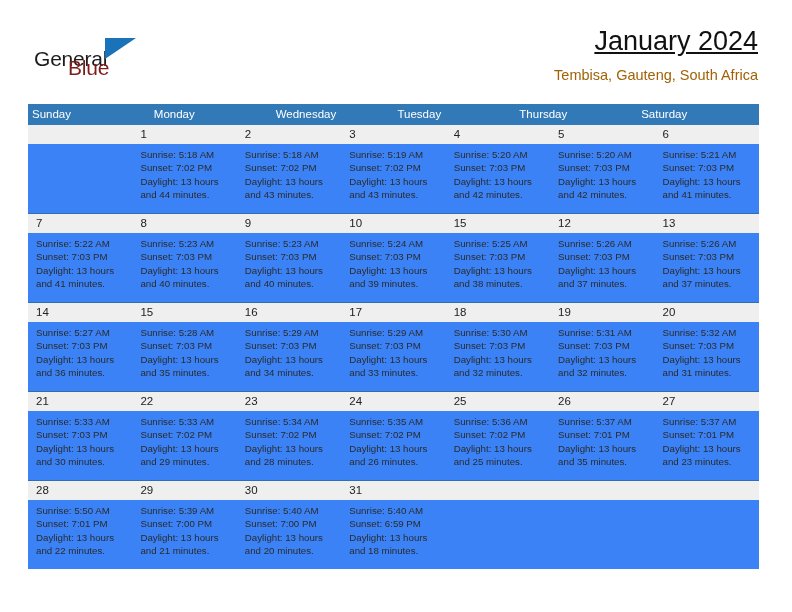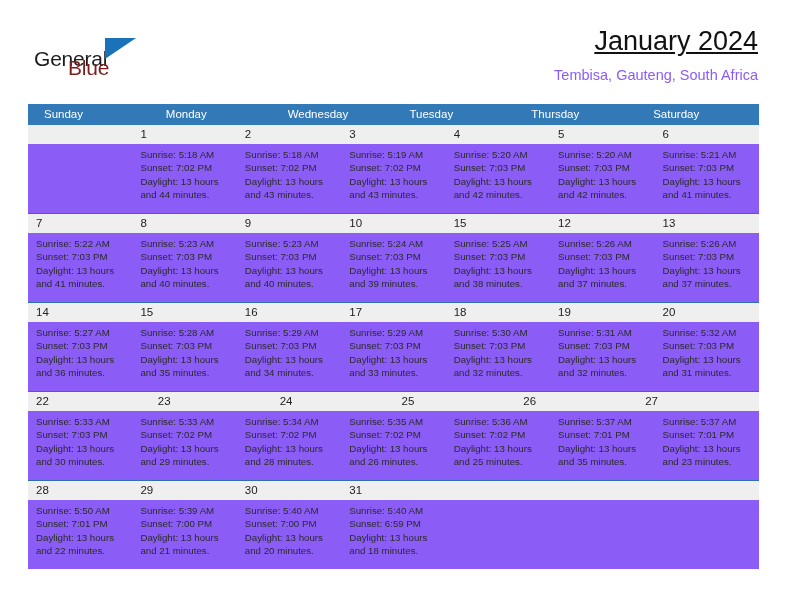--- a/index.html
+++ b/index.html
@@ -71,21 +71,21 @@
   }
   .cal-title {
     font-size: 27px;
     color: #111111;
     line-height: 34px;
     white-space: nowrap;
     text-decoration: underline;
   }
   .cal-sub {
     font-size: 14.5px;
-    color: #8b5cf6;
+    color: #a16207;
     line-height: 22px;
     margin-top: 6px;
     white-space: nowrap;
   }
 
   
   .calendar {
     position: absolute;
     left: 28px;
     top: 104px;
@@ -94,21 +94,21 @@
   .dow-row {
     display: flex;
     background: #3279b7;
     height: 21px;
   }
   .dow-cell {
     flex: 1 1 0;
     color: #ffffff;
     font-size: 11.5px;
     line-height: 21px;
-    padding-left: 16px;
+    padding-left: 4px;
     box-sizing: border-box;
     white-space: nowrap;
   }
   .week {
     position: relative;
   }
   .week + .week {
     border-top: 1.6px solid #2f6fae;
   }
   .daynum-row {
@@ -120,21 +120,21 @@
     flex: 1 1 0;
     font-size: 11.5px;
     line-height: 19px;
     padding-left: 8px;
     box-sizing: border-box;
     color: #222222;
   }
   .info-row {
     display: flex;
     min-height: 69px;
-    background: #8b5cf6;
+    background: #3b82f6;
   }
   .info-cell {
     flex: 1 1 0;
     padding: 4px 8px 6px 8px;
     box-sizing: border-box;
     font-size: 9.7px;
     line-height: 13.3px;
     color: #2b2b2b;
   }
   .info-cell div {
@@ -327,20 +327,21 @@
             <div class="info-cell">
               <div>Sunrise: 5:32 AM</div>
               <div>Sunset: 7:03 PM</div>
               <div>Daylight: 13 hours</div>
               <div>and 31 minutes.</div>
             </div>
           </div>
         </div>
         <div class="week">
           <div class="daynum-row">
+            <div class="daynum">21</div>
             <div class="daynum">22</div>
             <div class="daynum">23</div>
             <div class="daynum">24</div>
             <div class="daynum">25</div>
             <div class="daynum">26</div>
             <div class="daynum">27</div>
           </div>
           <div class="info-row">
             <div class="info-cell">
               <div>Sunrise: 5:33 AM</div>

